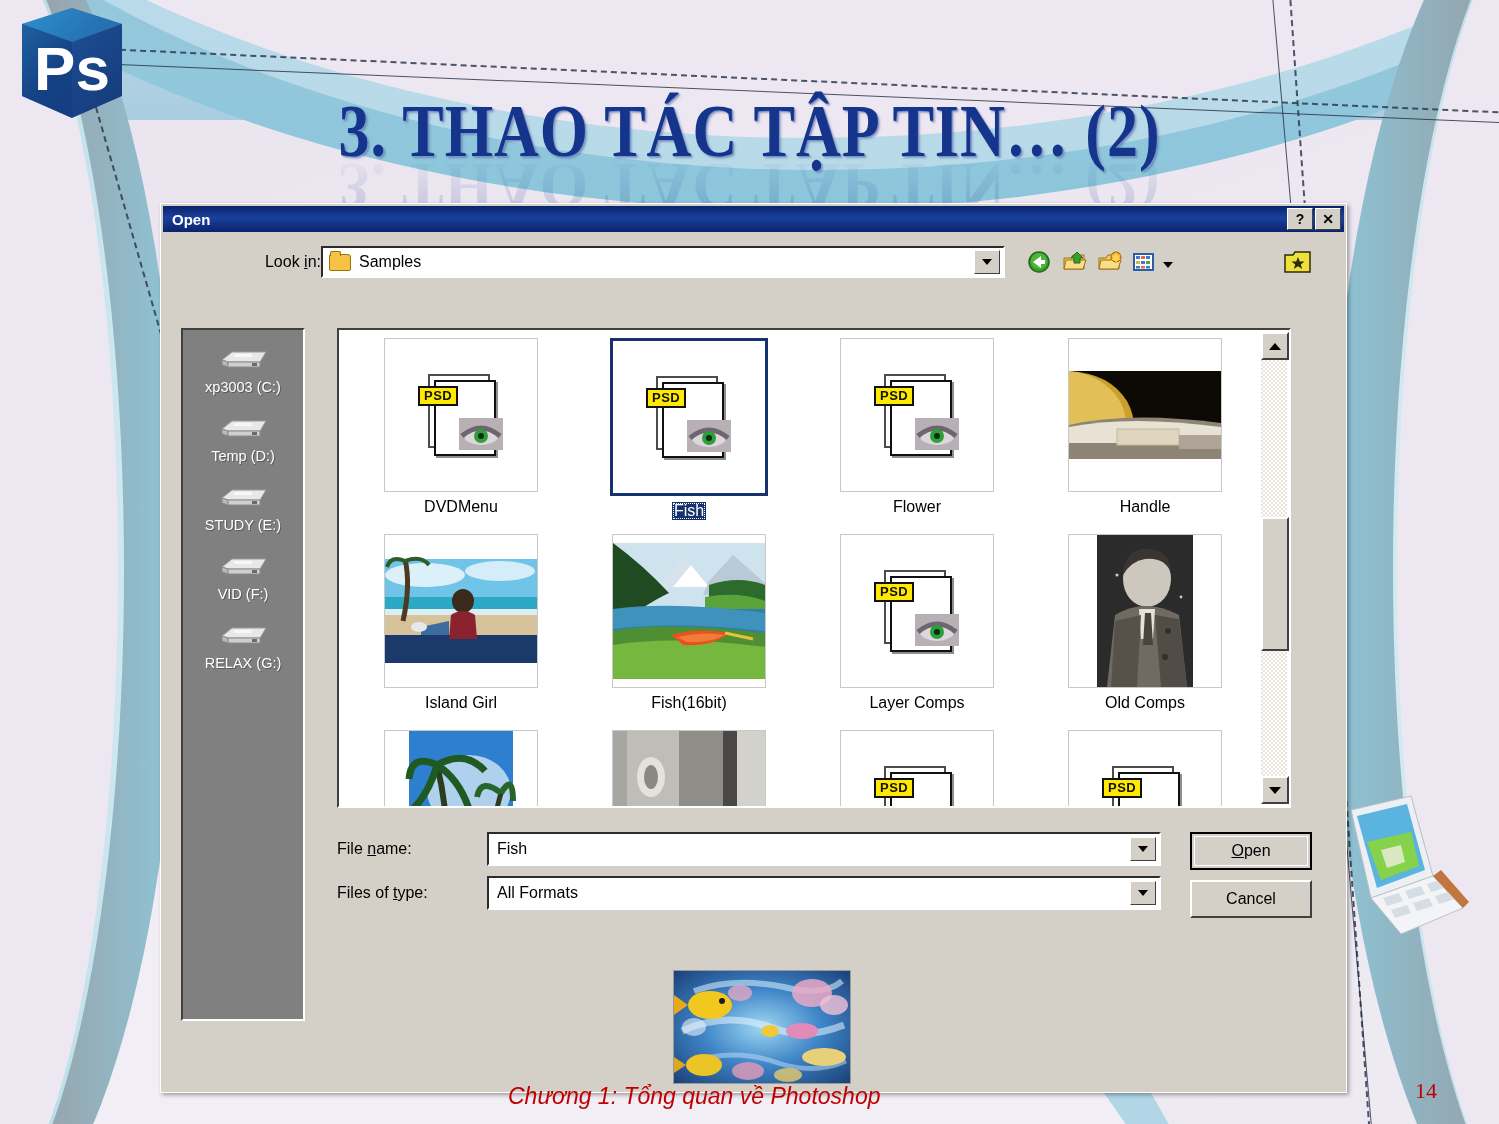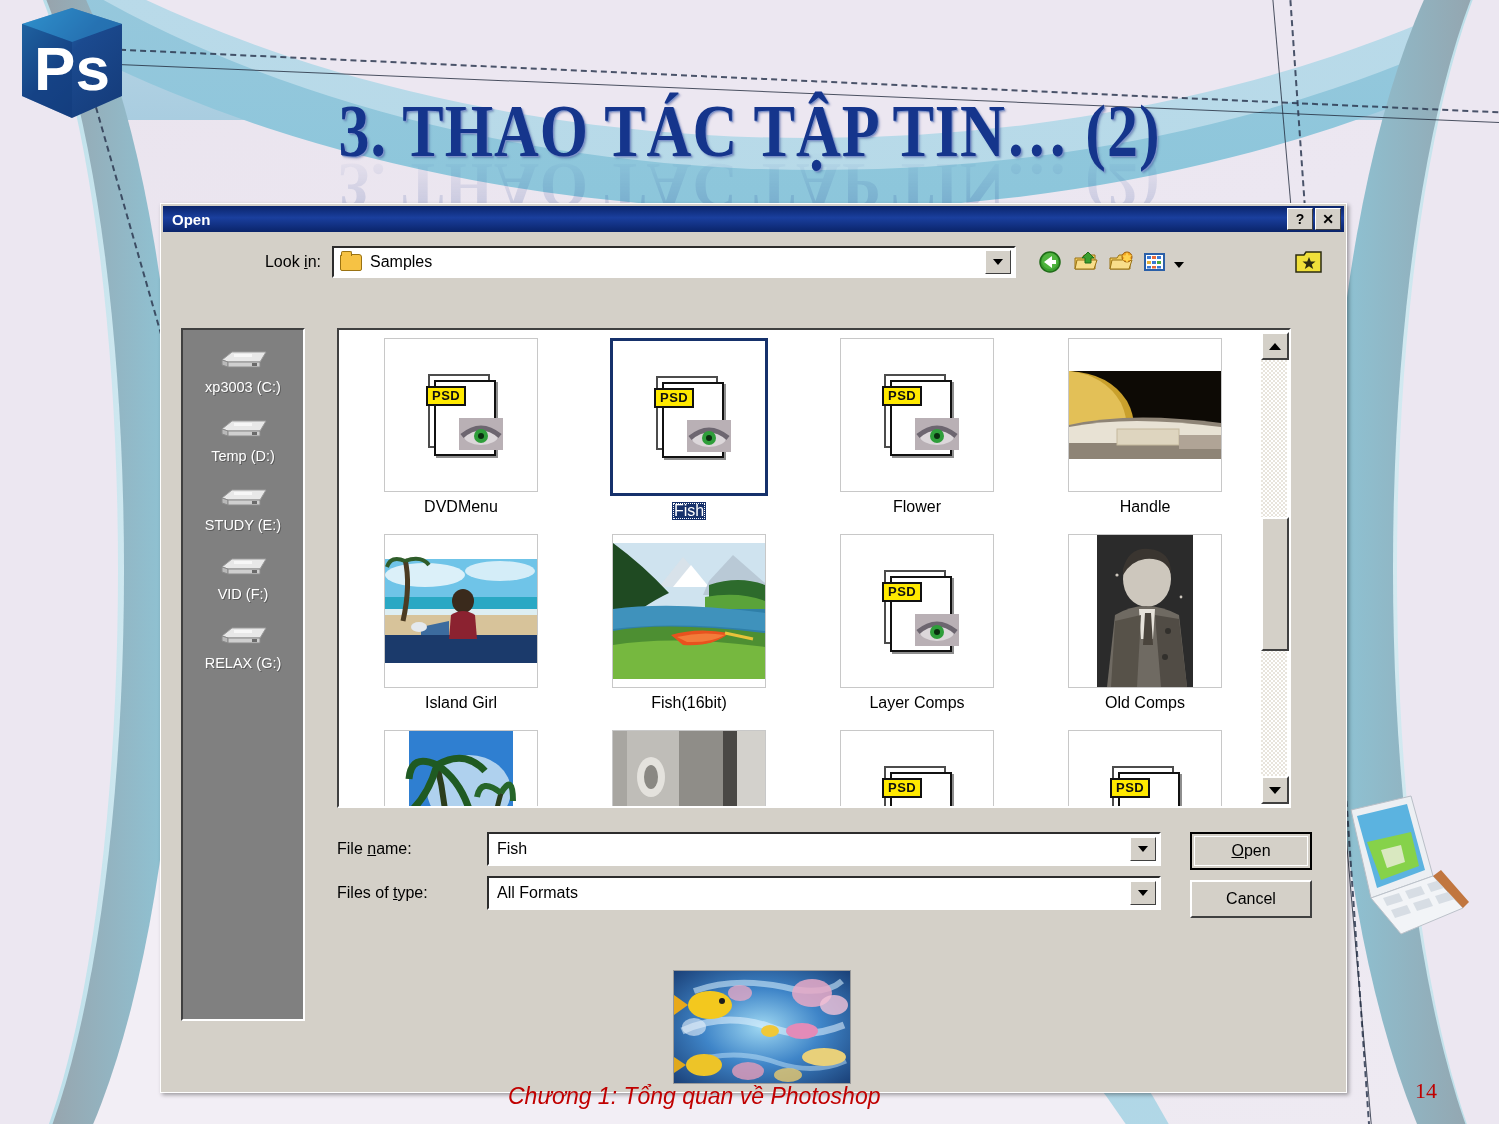--- a/index.html
+++ b/index.html
@@ -123,21 +123,21 @@
     width:24px;height:20px;margin-left:2px;
     background:#d4d0c8;border:1px solid #fff;border-right-color:#404040;border-bottom-color:#404040;
     display:flex;align-items:center;justify-content:center;
     font-size:14px;font-weight:bold;color:#000;line-height:1;cursor:default;
     font-family:"Liberation Sans",sans-serif;
   }
   #dlg-body{padding:0;position:relative;height:856px;}
 
   
   #lookin-row{display:flex;align-items:center;height:44px;padding:8px 12px 0 12px;}
-  #lookin-label{width:148px;text-align:right;padding-right:11px;font-size:16px;color:#000;}
+  #lookin-label{width:148px;text-align:right;padding-right:0;font-size:16px;color:#000;}
   .combo{
     height:28px;background:#fff;border:2px inset #808080;
     border-top-color:#808080;border-left-color:#808080;border-right-color:#fff;border-bottom-color:#fff;
     display:flex;align-items:center;position:relative;
   }
   #lookin-combo{width:680px;}
   .combo-text{padding-left:8px;font-size:16px;color:#000;flex:1;white-space:nowrap;overflow:hidden;}
   .combo-arrow{
     width:24px;height:22px;margin-right:3px;background:#d4d0c8;
     border:1px solid #fff;border-right-color:#404040;border-bottom-color:#404040;
@@ -178,21 +178,21 @@
   .file-item.selected .thumb-box{border:3px solid #16316b;}
   .file-label{margin-top:6px;font-size:16px;color:#000;white-space:nowrap;font-family:"Liberation Sans",sans-serif;}
   .file-item.selected .file-label{background:#16316b;color:#fff;outline:1px dotted #fff;outline-offset:-2px;padding:0 2px;}
 
   
   .psd-ico{width:86px;height:86px;position:relative;}
   .psd-page-back{position:absolute;left:10px;top:2px;width:58px;height:70px;background:#fff;border:2px solid #4c4c4c;}
   .psd-page{position:absolute;left:16px;top:8px;width:58px;height:72px;background:#fff;border:2px solid #111;box-shadow:2px 2px 0 #8e8e8e;}
   .psd-eye{position:absolute;left:23px;top:36px;width:44px;height:32px;background:#b9b0b5;overflow:hidden;}
   .psd-badge{
-    position:absolute;left:8px;top:14px;background:#ffe900;border:2px solid #111;
+    position:absolute;left:0;top:14px;background:#ffe900;border:2px solid #111;
     font-size:13px;font-weight:bold;font-family:"Liberation Sans",sans-serif;
     padding:0 4px;line-height:16px;color:#111;letter-spacing:.5px;z-index:3;
   }
 
   
   .ph{width:100%;height:100%;}
 
   
   #list-scroll{
     position:absolute;right:2px;top:2px;width:26px;bottom:2px;

